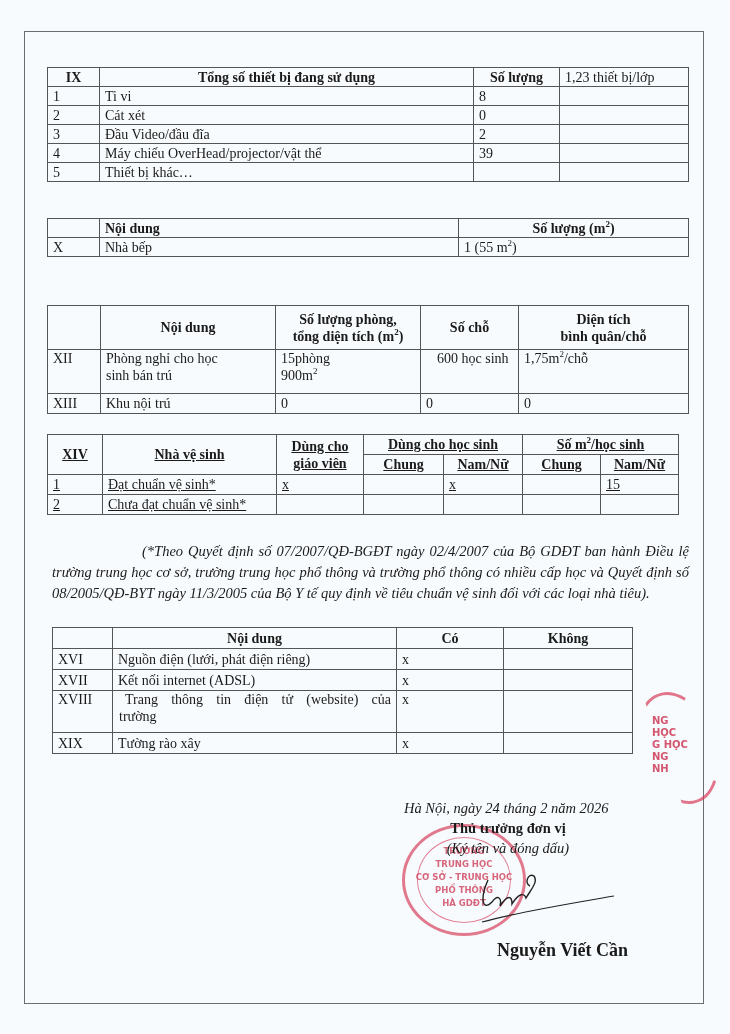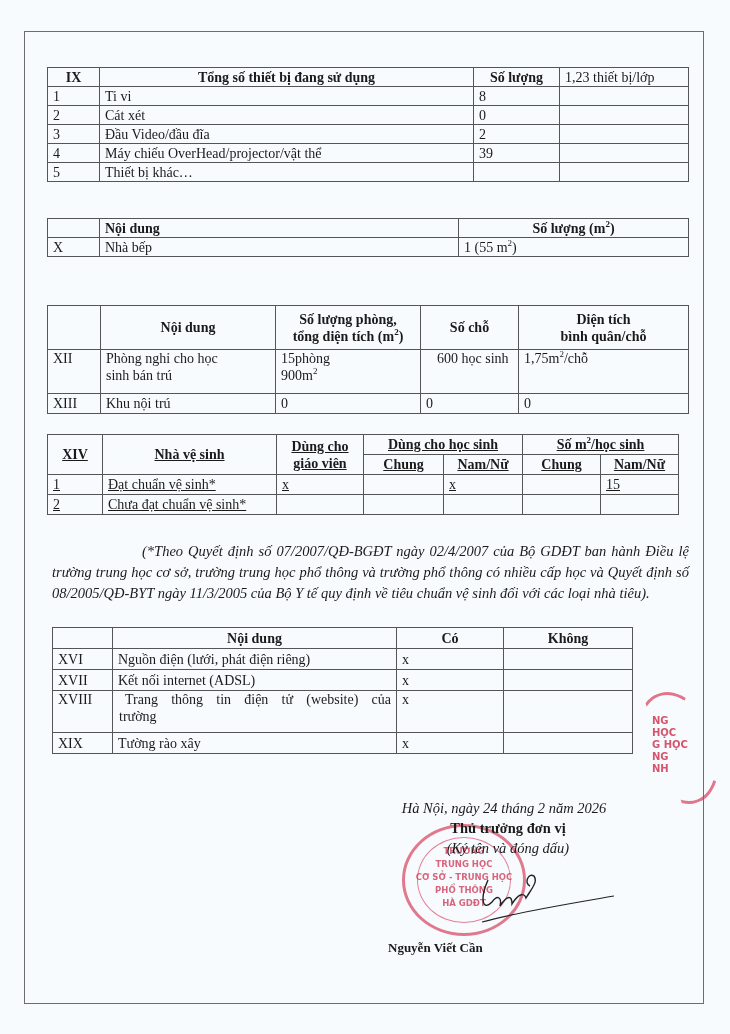--- a/index.html
+++ b/index.html
@@ -39,24 +39,24 @@
   #t15 { left:52px; top:627px; width:580px; }
   #t15 tr { height:21px; }
   .justify { text-align:justify; text-align-last:justify; }
 
   .note {
     position:absolute; left:52px; top:541px; width:637px;
     font-style:italic; font-size:14.5px; line-height:21px; text-align:justify;
   }
   .note .indent { display:inline-block; width:90px; }
 
-  .sig-date { position:absolute; left:384px; top:800px; width:240px; text-align:center; font-style:italic; font-size:14.5px; }
+  .sig-date { position:absolute; left:404px; top:800px; width:240px; text-align:left; font-style:italic; font-size:14.5px; }
   .sig-title { position:absolute; left:388px; top:820px; width:240px; text-align:center; font-weight:bold; font-size:14.5px; }
   .sig-note { position:absolute; left:388px; top:840px; width:240px; text-align:center; font-style:italic; font-size:14.5px; }
-  .sig-name { position:absolute; left:388px; top:940px; width:240px; text-align:left; font-weight:bold; font-size:13px; }
+  .sig-name { position:absolute; left:388px; top:940px; width:240px; text-align:right; font-weight:bold; font-size:18px; }
 
   .stamp {
     position:absolute; left:402px; top:824px; width:124px; height:112px;
     border:3px solid rgba(214,60,90,0.75); border-radius:50%;
     box-sizing:border-box; opacity:0.9;
   }
   .stamp-inner {
     position:absolute; left:12px; top:10px; right:12px; bottom:10px;
     border:1.5px solid rgba(214,60,90,0.7); border-radius:50%;
   }

